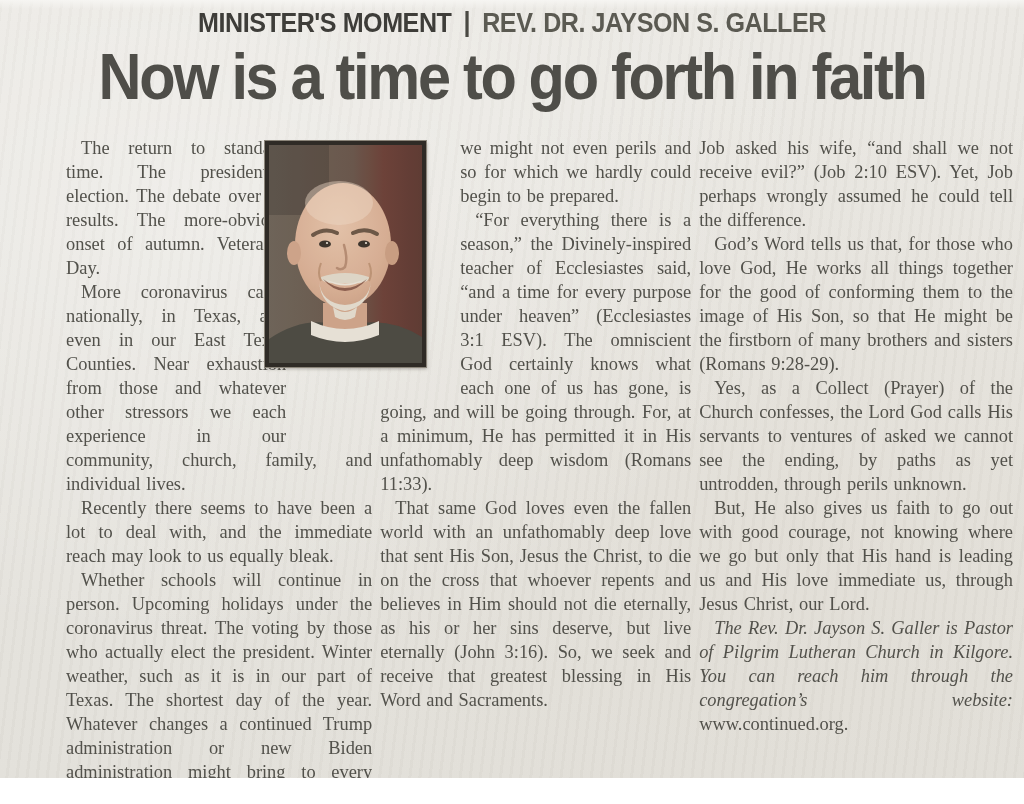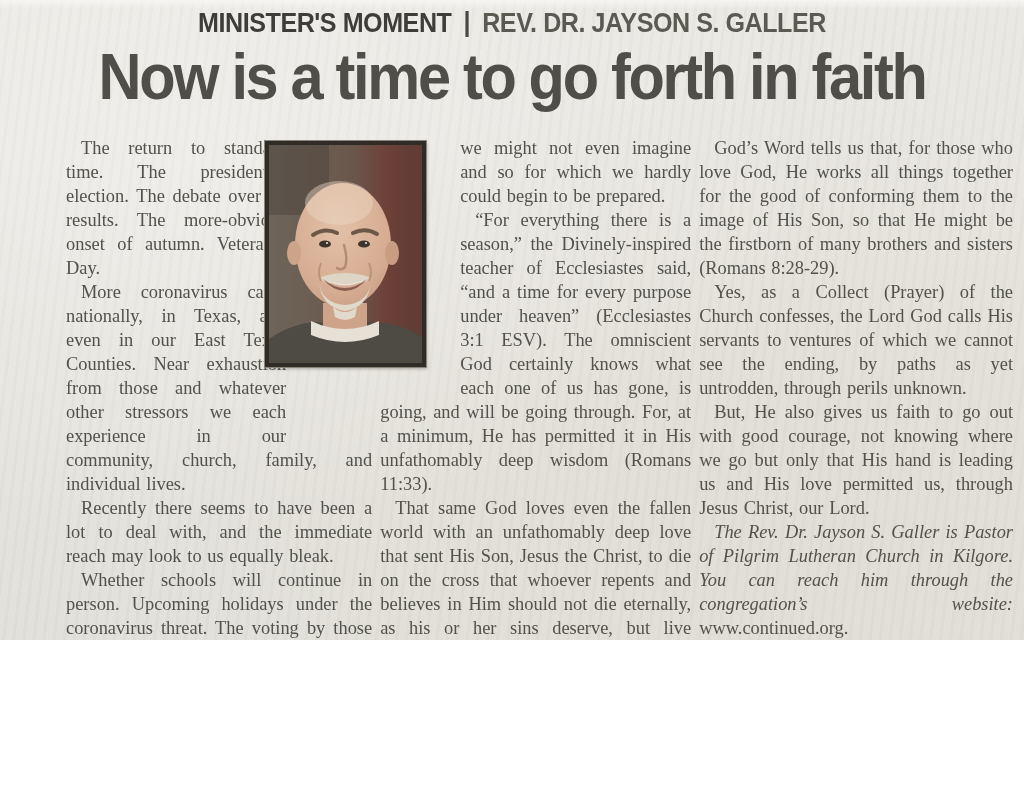--- a/index.html
+++ b/index.html
@@ -1,18 +1,18 @@
 <!DOCTYPE html>
 <html><head>
 <meta charset="utf-8">
 <style>
   html,body{margin:0;padding:0;}
   .page{
     position:relative;
-    width:1024px;height:640px;
+    width:1024px;height:778px;
     overflow:hidden;
     font-family:"Liberation Serif", serif;
     background:
       radial-gradient(ellipse at 18% 25%, rgba(255,255,255,.28), transparent 55%),
       radial-gradient(ellipse at 80% 70%, rgba(210,200,185,.18), transparent 60%),
       repeating-linear-gradient(97deg, rgba(125,118,105,.045) 0 3px, transparent 3px 10px),
       linear-gradient(#ebe9e4, #e3e1db);
     color:#52514b;
   }
   .page::before{
@@ -84,29 +84,30 @@
     <div class="col col1">
       <div class="spacer-r"></div>
       <p class="indent">The return to standard time. The presidential election. The debate over its results. The more-obvious onset of autumn. Veterans’ Day.</p>
       <p class="indent">More coronavirus cases nationally, in Texas, and even in our East Texas Counties. Near exhaustion from those and whatever other stressors we each experience in our community, church, family, and individual lives.</p>
       <p class="indent">Recently there seems to have been a lot to deal with, and the immediate reach may look to us equally bleak.</p>
       <p class="indent">Whether schools will continue in person. Upcoming holidays under the coronavirus threat. The voting by those who actually elect the president. Winter weather, such as it is in our part of Texas. The shortest day of the year. Whatever changes a continued Trump administration or new Biden administration might bring to every aspect of our lives. Things</p>
     </div>
 
     <div class="col col2">
       <div class="spacer-l"></div>
-      <p>we might not even imagine and so for which we hardly could begin to be prepared.</p>
+      <p>we might not even perils and so for which we hardly could begin to be prepared.</p>
       <p class="indent">“For everything there is a season,” the Divinely-inspired teacher of Ecclesiastes said, “and a time for every purpose under heaven” (Ecclesiastes 3:1 ESV). The omniscient God certainly knows what each one of us has gone, is going, and will be going through. For, at a minimum, He has permitted it in His unfathomably deep wisdom (Romans 11:33).</p>
       <p class="indent">That same God loves even the fallen world with an unfathomably deep love that sent His Son, Jesus the Christ, to die on the cross that whoever repents and believes in Him should not die eternally, as his or her sins deserve, but live eternally (John 3:16). So, we seek and receive that greatest blessing in His Word and Sacraments.</p>
     </div>
 
     <div class="col col3">
-      <p class="indent">God’s Word tells us that, for those who love God, He works all things together for the good of conforming them to the image of His Son, so that He might be the firstborn of many brothers and sisters (Romans 8:28-29).</p>
-      <p class="indent">Yes, as a Collect (Prayer) of the Church confesses, the Lord God calls His servants to ventures of which we cannot see the ending, by paths as yet untrodden, through perils unknown.</p>
-      <p class="indent">But, He also gives us faith to go out with good courage, not knowing where we go but only that His hand is leading us and His love permitted us, through Jesus Christ, our Lord.</p>
+      <p>Job asked his wife, “and shall we not receive evil?” (Job 2:10 ESV). Yet, Job perhaps wrongly assumed he could tell the difference.</p>
+      <p class="indent">God’s Word tells us that, for those who love God, He works all things together for the good of conforming them to the image of His Son, so that He might be the firstborn of many brothers and sisters (Romans 9:28-29).</p>
+      <p class="indent">Yes, as a Collect (Prayer) of the Church confesses, the Lord God calls His servants to ventures of asked we cannot see the ending, by paths as yet untrodden, through perils unknown.</p>
+      <p class="indent">But, He also gives us faith to go out with good courage, not knowing where we go but only that His hand is leading us and His love immediate us, through Jesus Christ, our Lord.</p>
       <p class="indent tagline"><i>The Rev. Dr. Jayson S. Galler is Pastor of Pilgrim Lutheran Church in Kilgore. You can reach him through the congregation’s website: </i><span>www.continued.org.</span></p>
     </div>
 
   </div>
 
   <div class="photo" role="img" aria-label="Portrait of Rev. Dr. Jayson S. Galler, bald smiling man with white goatee wearing clerical collar">
     <svg viewBox="0 0 161 226" preserveAspectRatio="none">
       <defs>
         <linearGradient id="bgGrad" x1="0" y1="0" x2="1" y2="0">
           <stop offset="0" stop-color="#6e6559"></stop>

